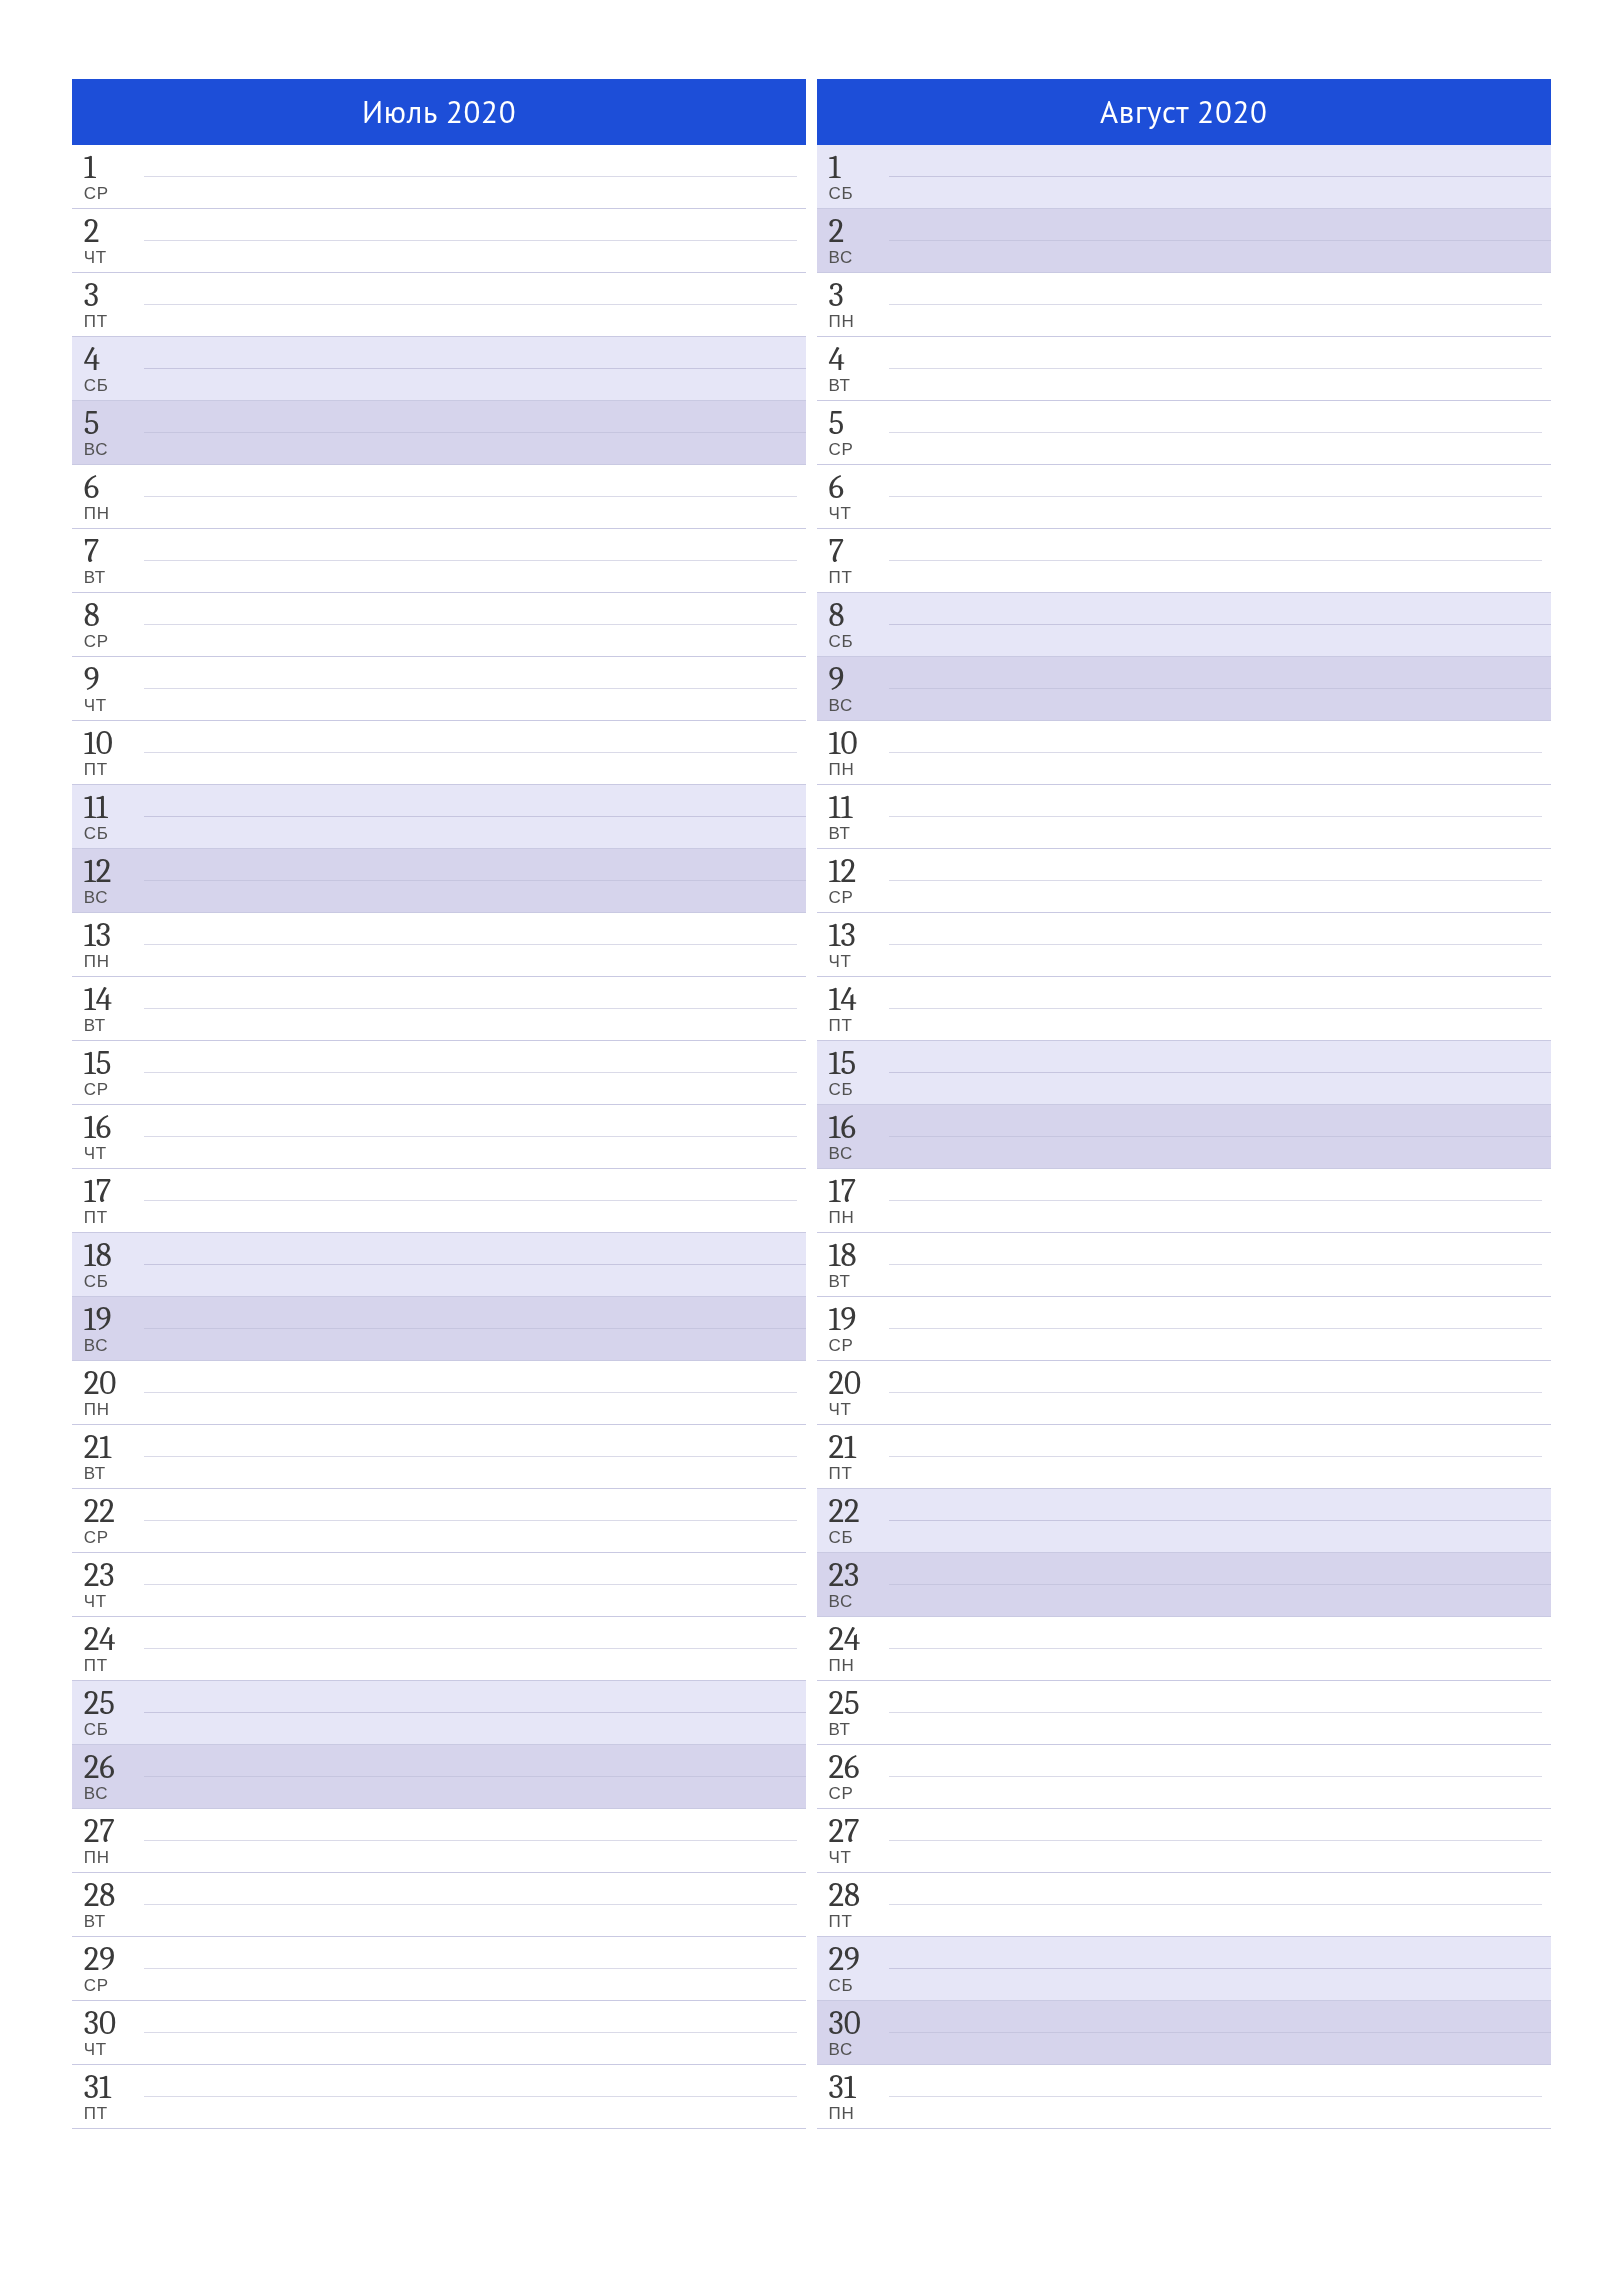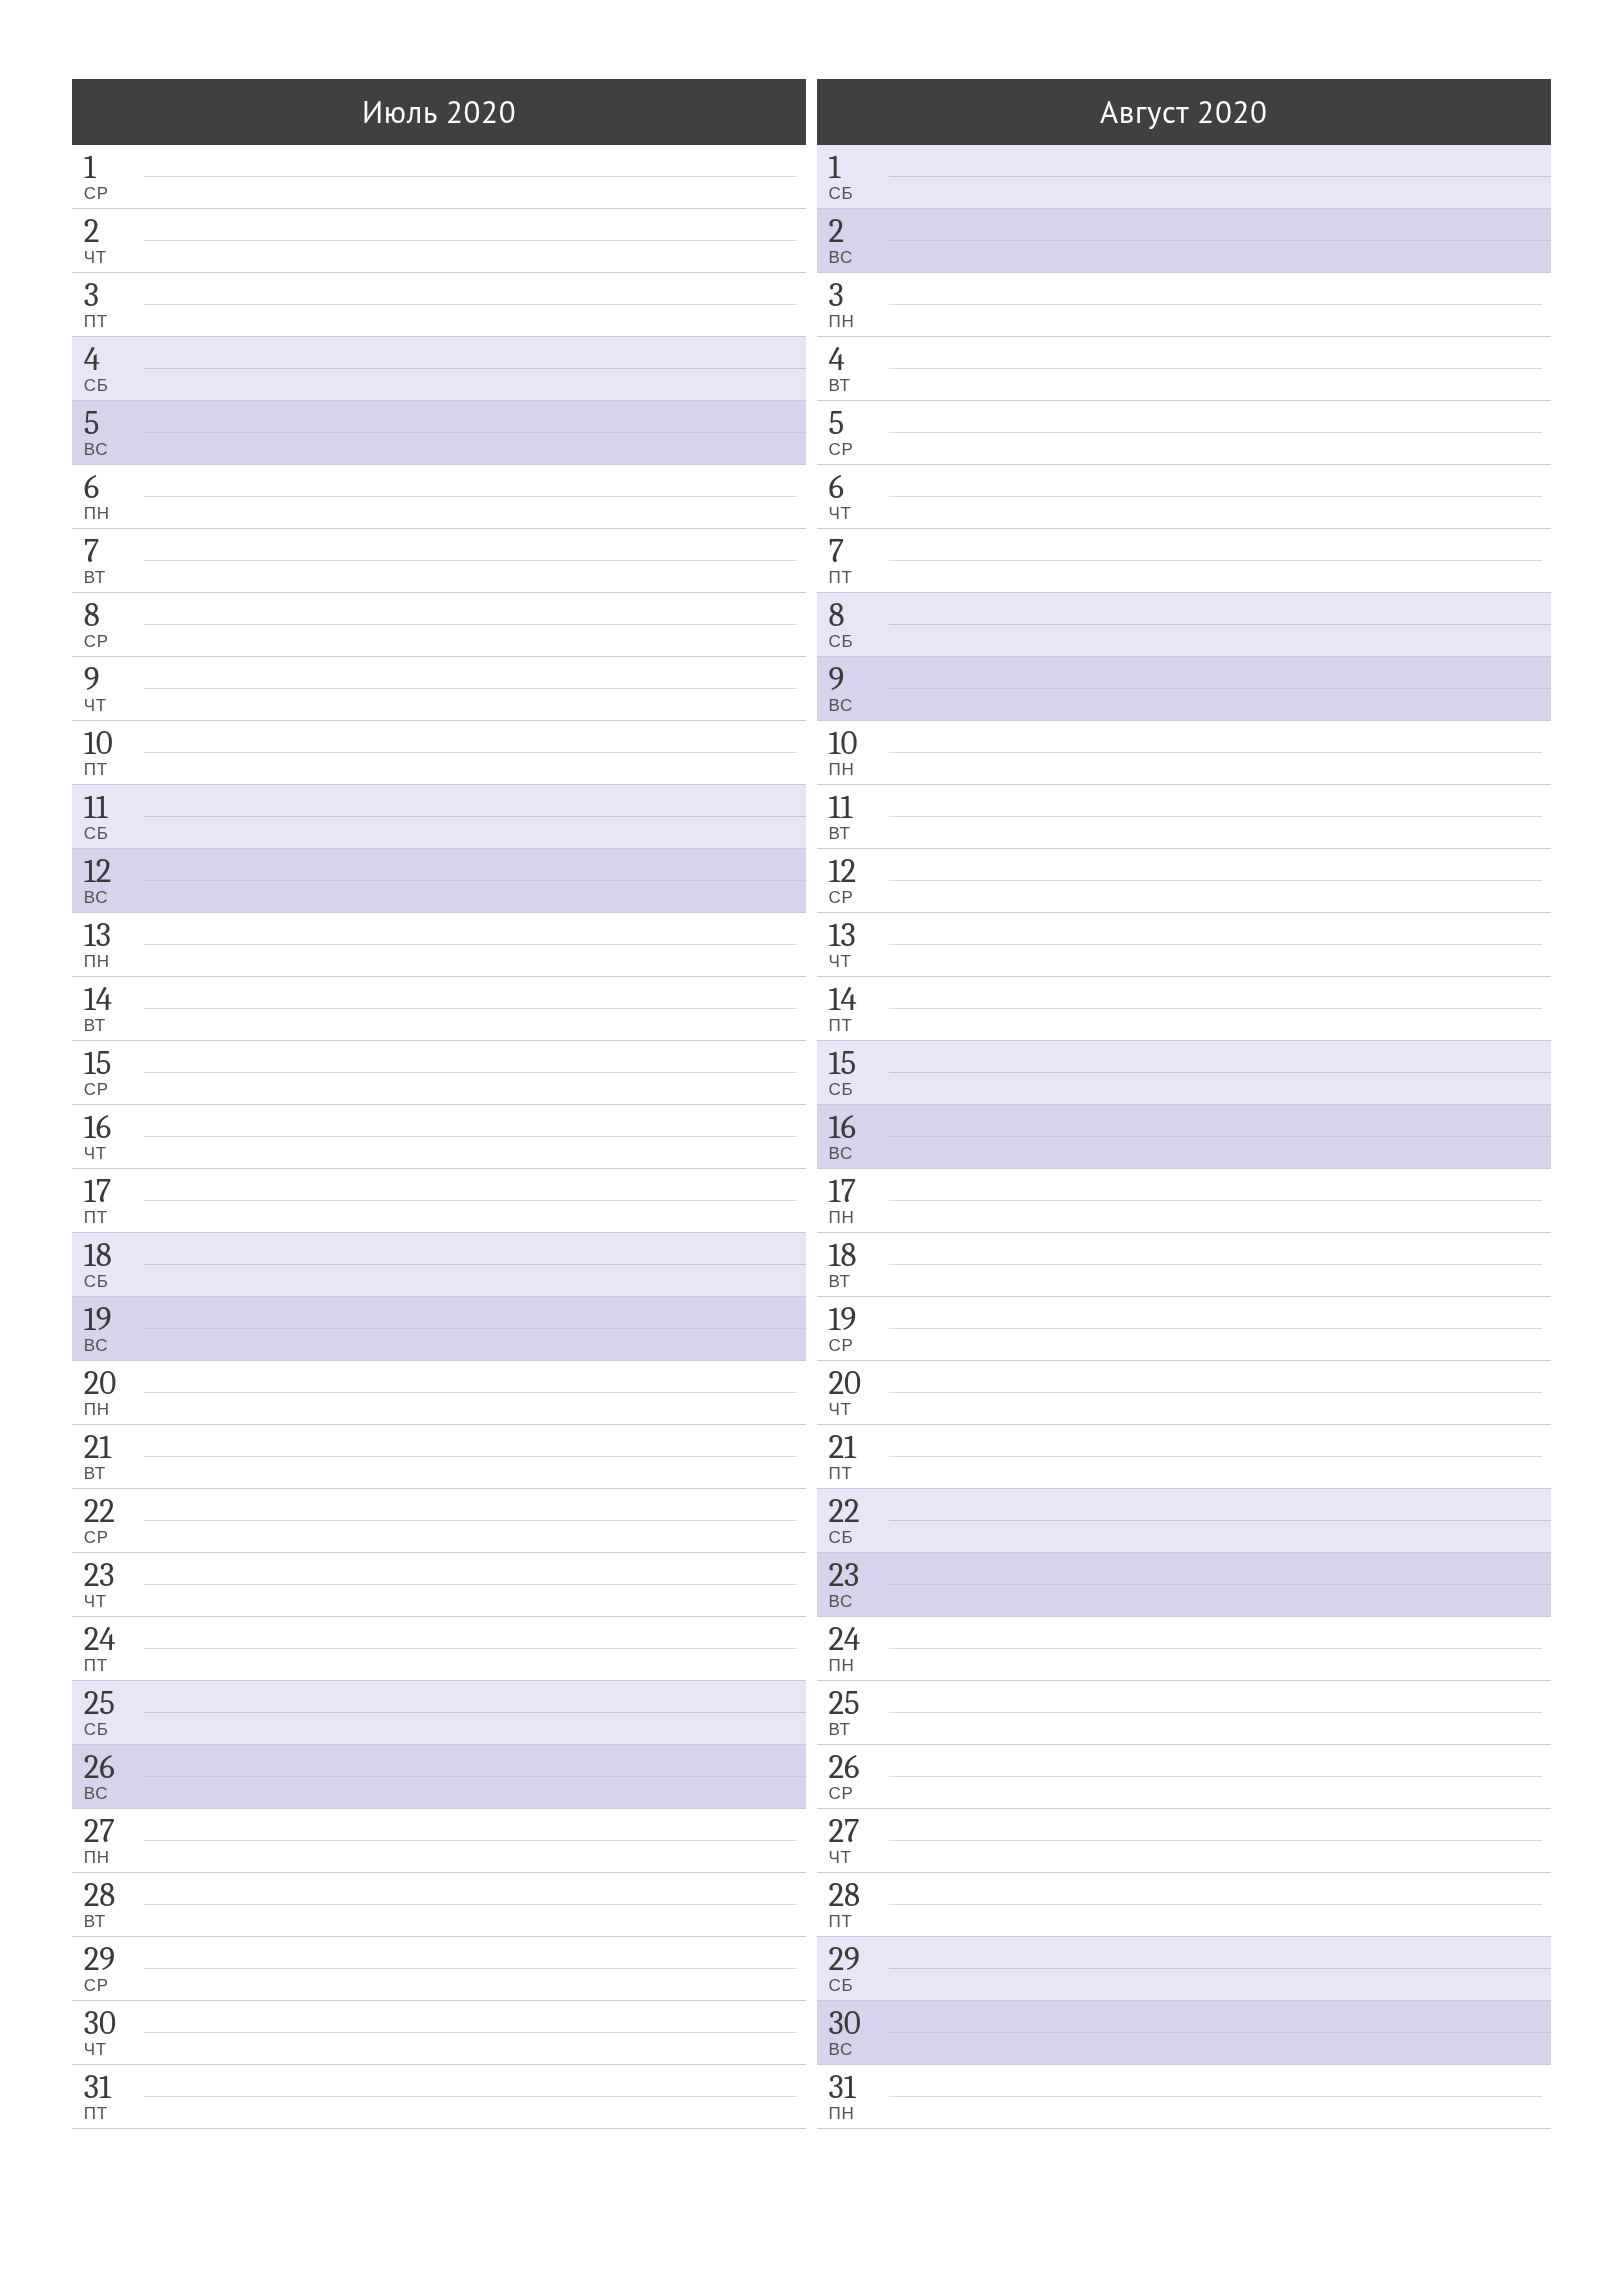--- a/index.html
+++ b/index.html
@@ -14,21 +14,21 @@
     display: flex;
     gap: 0;
     width: 100%;
   }
   .month-col {
     flex: 1 1 0;
     display: flex;
     flex-direction: column;
   }
   .month-header {
-    background: #404040;
+    background: #1d4ed8;
     color: #ffffff;
     font-size: 31px;
     font-weight: 400;
     text-align: center;
     padding: 11.8px 0 13px 0;
     letter-spacing: 0.7px;
   }
   .day-row {
     display: flex;
     align-items: stretch;

